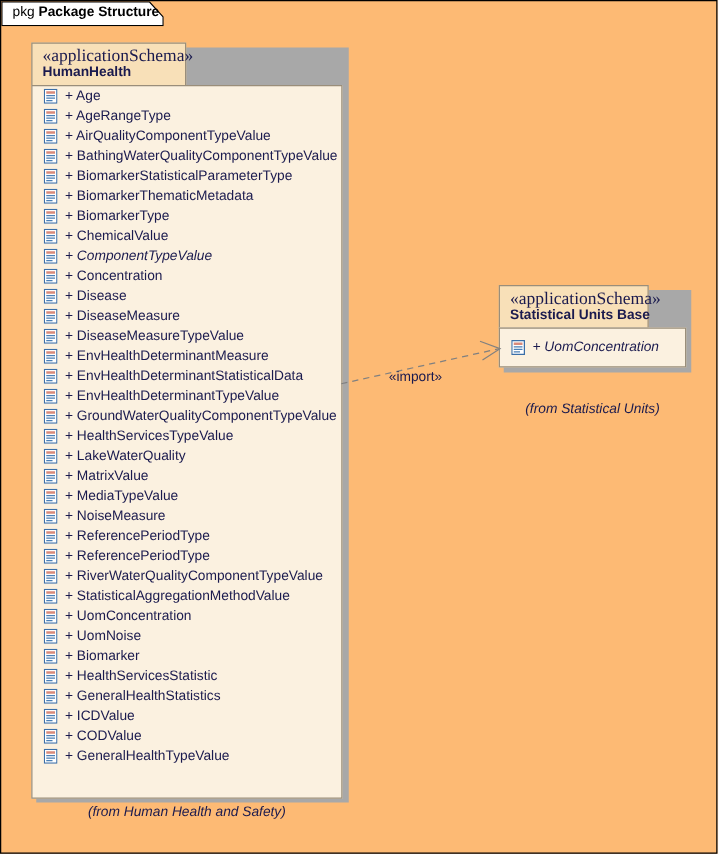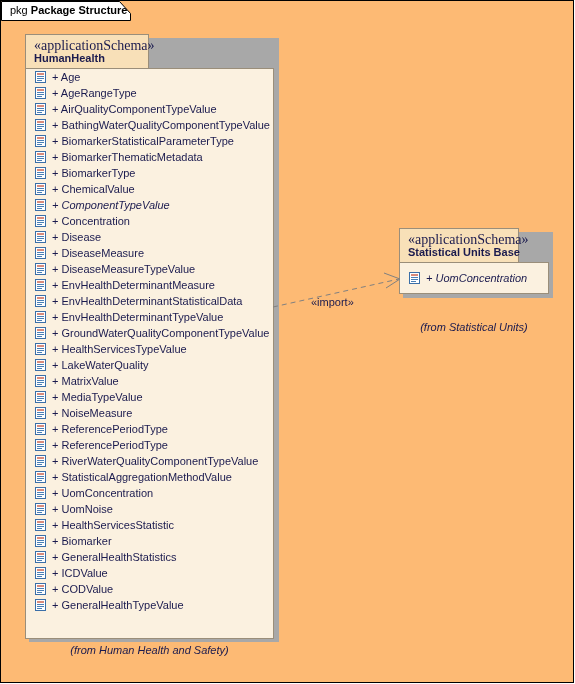--- a/index.html
+++ b/index.html
@@ -507,33 +507,33 @@
           <div class="cls-row">
             <span class="cls-icon">
               <svg width="11" height="12" viewBox="0 0 11 12" xmlns="http://www.w3.org/2000/svg">
                 <rect x="0.5" y="0.5" width="10" height="11" fill="#ffffff" stroke="#3b6fa8" stroke-width="1"></rect>
                 <rect x="2" y="2" width="7" height="2" fill="#d98a7a"></rect>
                 <rect x="2" y="5" width="7" height="1" fill="#4a7fb5"></rect>
                 <rect x="2" y="7" width="7" height="1" fill="#4a7fb5"></rect>
                 <rect x="2" y="9" width="5" height="1" fill="#4a7fb5"></rect>
               </svg>
             </span>
+            <span class="cls-label">+ Biomarker</span>
+          </div>
+          <div class="cls-row">
+            <span class="cls-icon">
+              <svg width="11" height="12" viewBox="0 0 11 12" xmlns="http://www.w3.org/2000/svg">
+                <rect x="0.5" y="0.5" width="10" height="11" fill="#ffffff" stroke="#3b6fa8" stroke-width="1"></rect>
+                <rect x="2" y="2" width="7" height="2" fill="#d98a7a"></rect>
+                <rect x="2" y="5" width="7" height="1" fill="#4a7fb5"></rect>
+                <rect x="2" y="7" width="7" height="1" fill="#4a7fb5"></rect>
+                <rect x="2" y="9" width="5" height="1" fill="#4a7fb5"></rect>
+              </svg>
+            </span>
             <span class="cls-label">+ HealthServicesStatistic</span>
-          </div>
-          <div class="cls-row">
-            <span class="cls-icon">
-              <svg width="11" height="12" viewBox="0 0 11 12" xmlns="http://www.w3.org/2000/svg">
-                <rect x="0.5" y="0.5" width="10" height="11" fill="#ffffff" stroke="#3b6fa8" stroke-width="1"></rect>
-                <rect x="2" y="2" width="7" height="2" fill="#d98a7a"></rect>
-                <rect x="2" y="5" width="7" height="1" fill="#4a7fb5"></rect>
-                <rect x="2" y="7" width="7" height="1" fill="#4a7fb5"></rect>
-                <rect x="2" y="9" width="5" height="1" fill="#4a7fb5"></rect>
-              </svg>
-            </span>
-            <span class="cls-label">+ Biomarker</span>
           </div>
           <div class="cls-row">
             <span class="cls-icon">
               <svg width="11" height="12" viewBox="0 0 11 12" xmlns="http://www.w3.org/2000/svg">
                 <rect x="0.5" y="0.5" width="10" height="11" fill="#ffffff" stroke="#3b6fa8" stroke-width="1"></rect>
                 <rect x="2" y="2" width="7" height="2" fill="#d98a7a"></rect>
                 <rect x="2" y="5" width="7" height="1" fill="#4a7fb5"></rect>
                 <rect x="2" y="7" width="7" height="1" fill="#4a7fb5"></rect>
                 <rect x="2" y="9" width="5" height="1" fill="#4a7fb5"></rect>
               </svg>

